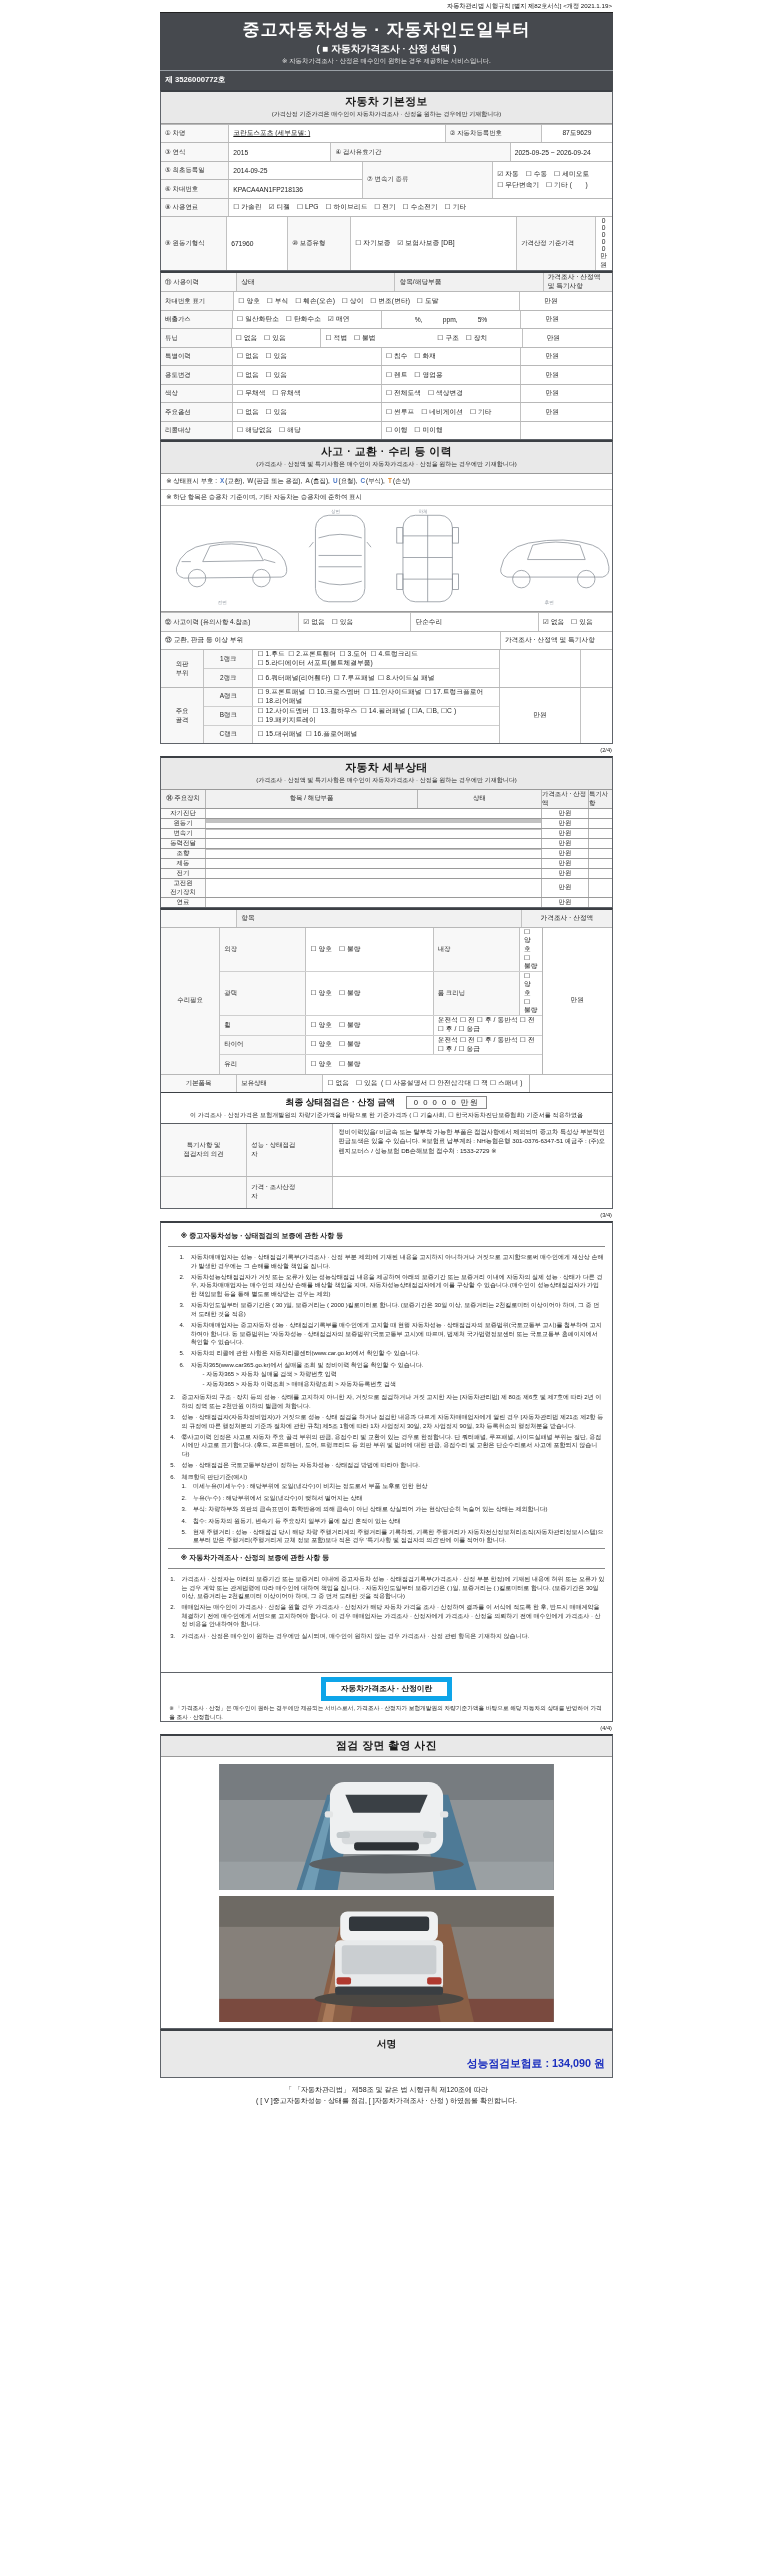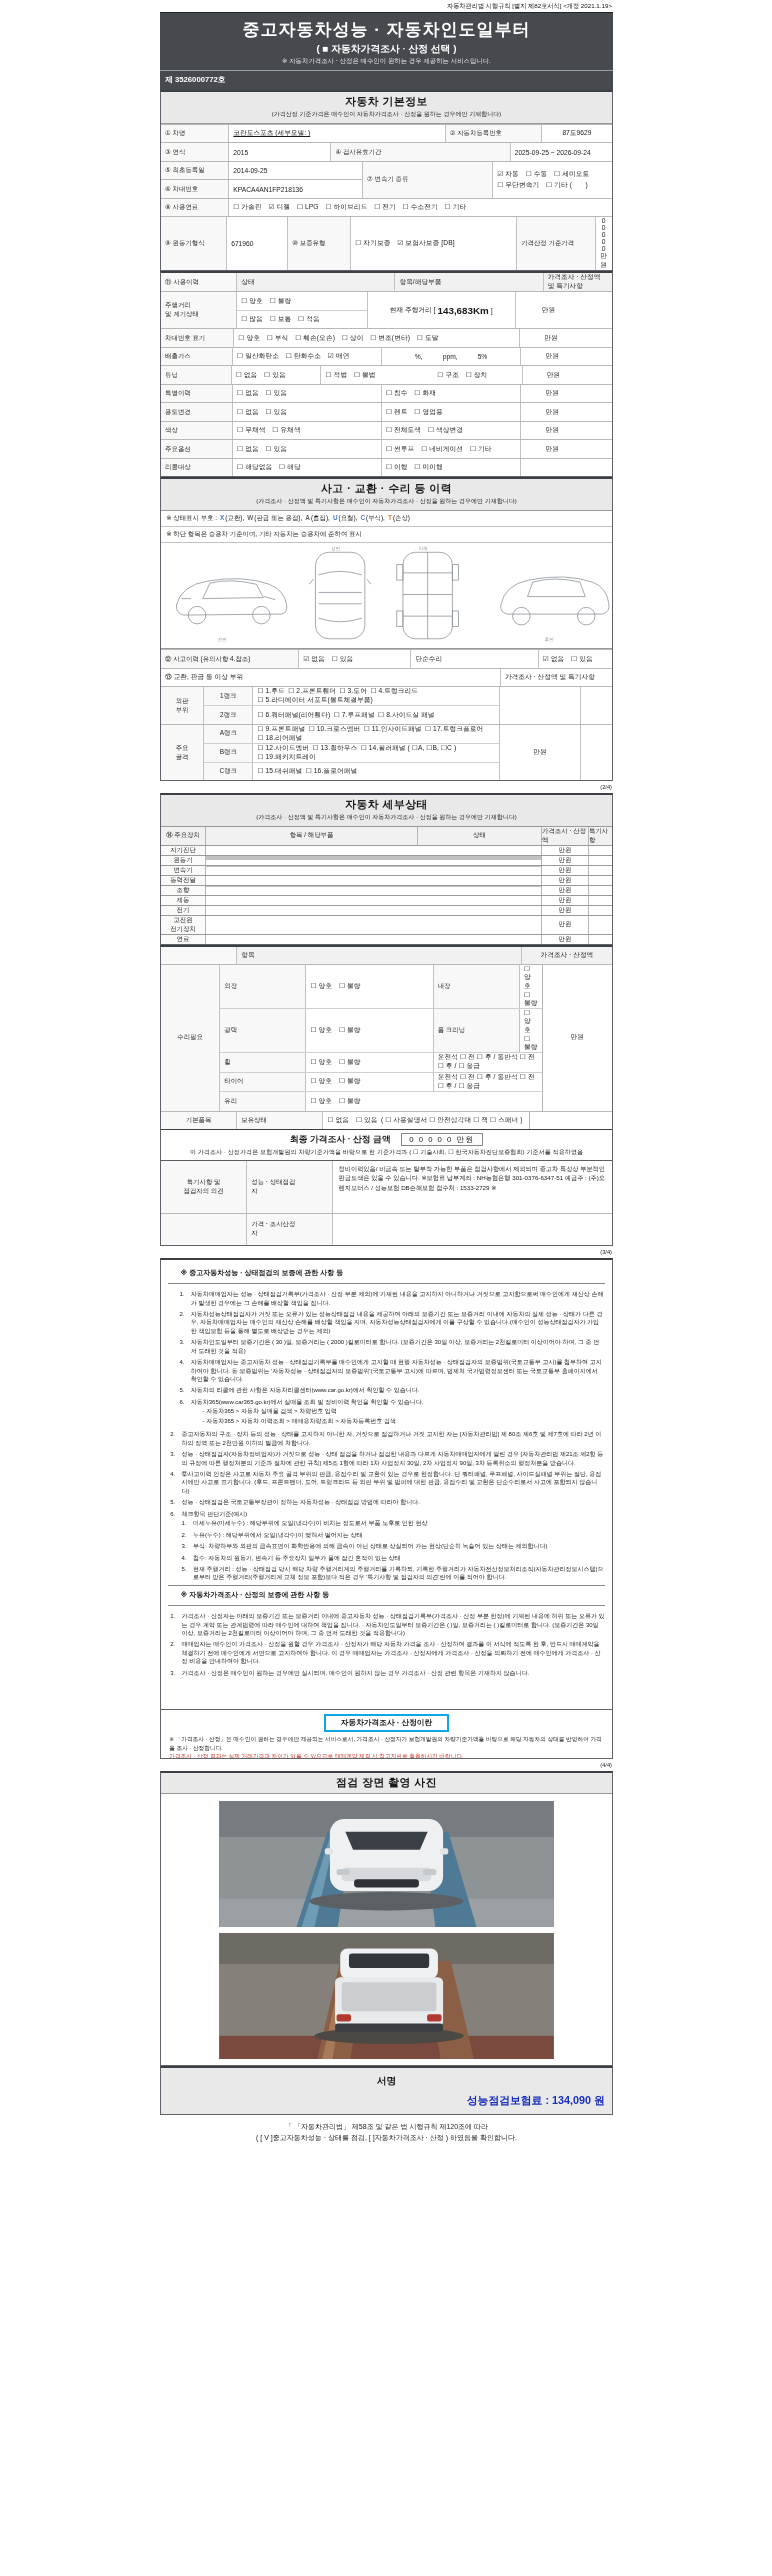--- a/index.html
+++ b/index.html
@@ -68,21 +68,21 @@
   .dt-price{width:46px;display:flex;align-items:center;justify-content:center;
             border-left:0.5px solid #b5b5b5;font-size:6.4px;}
   .dt-note{width:23px;border-left:0.5px solid #b5b5b5;}
   
   .ntc-body{padding:5.2px 7.2px 3.1px;height:441px;overflow:hidden;font-size:6px;line-height:1.4;}
   .ntc-item{display:flex;margin:0 0 3.1px 0;}
   .ntc-no{min-width:11.3px;}
   .ntc-text{flex:1;}
   .price-box{border-top:0.5px solid #60646a;height:48px;overflow:hidden;}
   .pb-title-wrap{display:flex;justify-content:center;margin-top:4.1px;}
-  .pb-title{border:2px solid #0ea5e9;padding:2.1px 14.4px;font-size:7.7px;font-weight:700;}
+  .pb-title{border:5px solid #0ea5e9;padding:2.1px 14.4px;font-size:7.7px;font-weight:700;}
   .pb-lines{padding:3.1px 8.2px 0;font-size:5.7px;line-height:1.45;}
   
   .photo-wrap{display:flex;flex-direction:column;align-items:center;padding:6.2px 0;gap:6.2px;}
   .photo{width:335px;height:126px;background:#888;}
   
   .sig{background:#e9e9e9;position:relative;height:46px;}
   .sig-title{text-align:center;font-size:9.8px;font-weight:700;padding-top:7.2px;}
   .sig-premium{position:absolute;right:7.2px;bottom:6.2px;font-size:10.8px;font-weight:700;}
   .footer{padding:6.2px 0 4.1px;text-align:center;font-size:7px;line-height:1.6;}
   .amount-box{border:0.5px solid #888;background:#fcfcfc;padding:1px 7.2px;font-size:7.7px;letter-spacing:1.5px;}
@@ -155,35 +155,20 @@
     </div>
   </div>
 
   <div class="blk">
     <div class="row" style="background:#f1f1f1;">
       <div class="cell lab o-lab">⑪ 사용이력</div>
       <div class="cell vr o-state">상태</div>
       <div class="cell vr o-item">항목/해당부품</div>
       <div class="cell" style="flex:1">가격조사 · 산정액 및 특기사항</div>
     </div>
-    <div class="row" style="min-height:29px">
-      <div class="cell lab o-lab pre">주행거리
-및 계기상태</div>
-      <div class="subrow o-state vr">
-        <div class="srow cell chk">☐ 양호 ☐ 불량</div>
-        <div class="srow cell chk">☐ 많음 ☐ 보통 ☐ 적음</div>
-      </div>
-      <div class="cell vr o-item ctr">
-        <span>현재 주행거리 [</span>
-        <span class="mileage-big">143,683Km</span>
-        <span>]</span>
-      </div>
-      <div class="cell o-price">만원</div>
-      <div class="o-note"></div>
-    </div>
     <div class="row">
       <div class="cell lab o-lab">차대번호 표기</div>
       <div class="cell vr chk" style="width:289px">☐ 양호 ☐ 부식 ☐ 훼손(오손) ☐ 상이 ☐ 변조(변타) ☐ 도말</div>
       <div class="cell o-price">만원</div>
       <div class="o-note"></div>
     </div>
     <div class="row">
       <div class="cell lab o-lab">배출가스</div>
       <div class="cell vr o-state chk">☐ 일산화탄소 ☐ 탄화수소 ☑ 매연</div>
       <div class="cell vr o-item ctr">%,   ppm,   5%</div>
@@ -570,21 +555,21 @@
     </div>
     <div class="row">
       <div class="cell lab ctr" style="width:67px">기본품목</div>
       <div class="cell lab" style="width:77px">보유상태</div>
       <div class="cell chk" style="flex:1">☐ 없음 ☐ 있음 ( ☐ 사용설명서 ☐ 안전삼각대 ☐ 잭 ☐ 스패너 )</div>
       <div style="width:82px;border-left:0.5px solid #b5b5b5"></div>
     </div>
 
     <div style="border-top:1.5px solid #3c4045;">
       <div class="final-row">
-        <span style="font-size:8.8px;font-weight:700;margin-right:8.2px;">최종 가격조사 · 산정 금액</span>
+        <span style="font-size:8.8px;font-weight:700;margin-right:8.2px;">최종 상태점검은 · 산정 금액</span>
         <span class="amount-box">0 0 0 0 0 만원</span>
       </div>
       <div class="final-note chk">이 가격조사 · 산정가격은 보험개발원의 차량기준가액을 바탕으로 한 기준가격과 ( ☐ 기술사회, ☐ 한국자동차진단보증협회) 기준서를 적용하였음</div>
     </div>
 
     <div class="row" style="border-top:1px solid #5a5e63;min-height:52px;">
       <div class="cell lab op-lab pre ctr">특기사항 및
 점검자의 의견</div>
       <div class="cell lab op-sub pre">성능 · 상태점검
 자</div>

